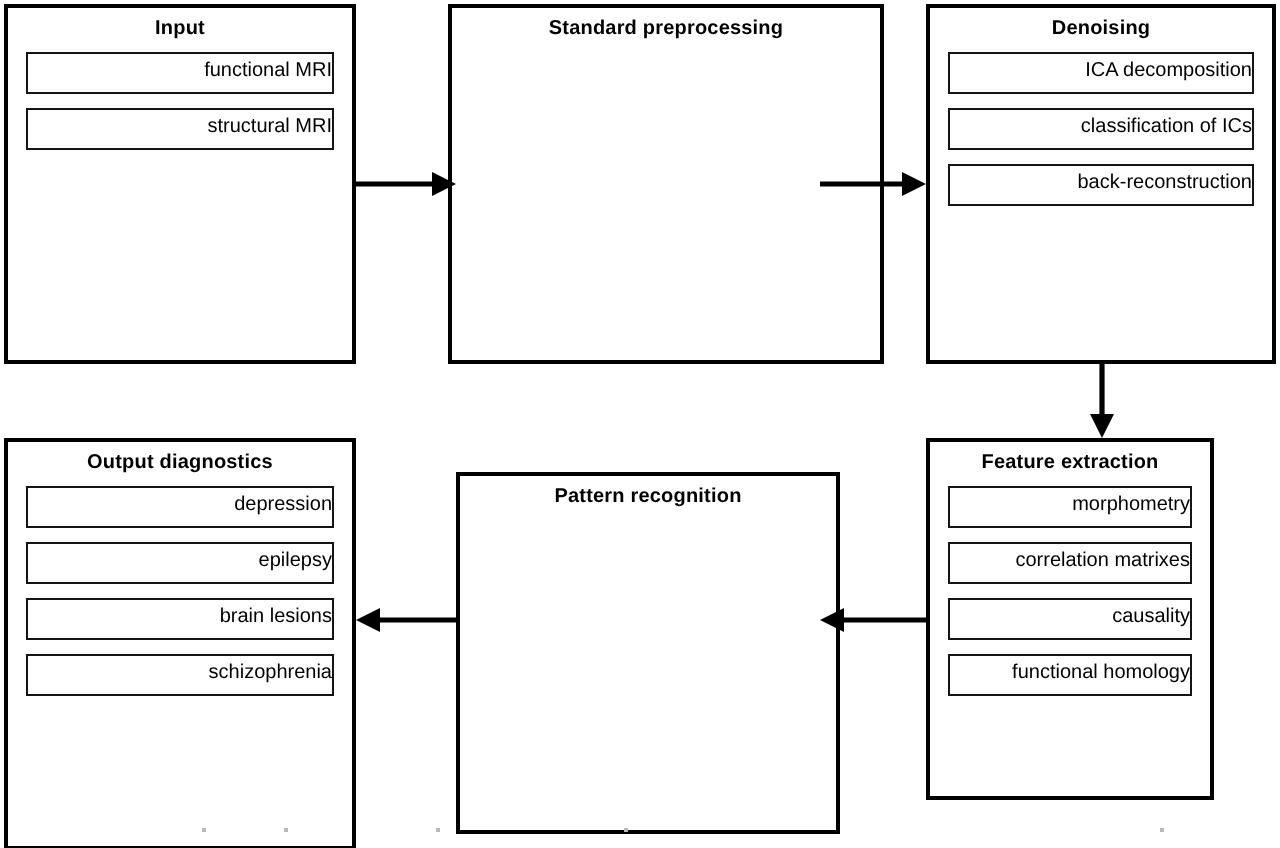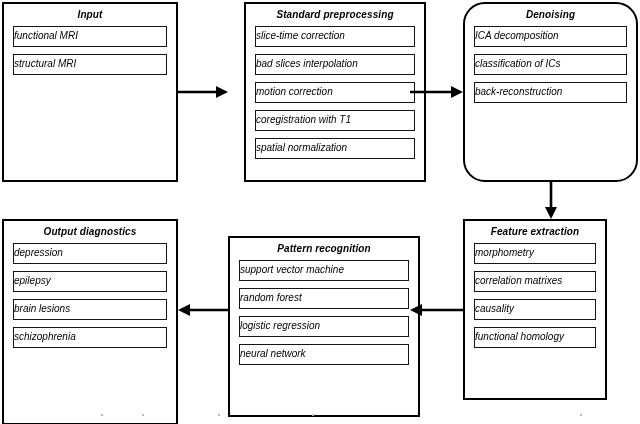--- a/index.html
+++ b/index.html
@@ -12,21 +12,20 @@
     height: 424px;
     font-family: "Liberation Sans", sans-serif;
     -webkit-font-smoothing: antialiased;
   }
   #canvas {
     position: relative;
     width: 640px;
     height: 424px;
     overflow: hidden;
     background: #ffffff;
-    font-style: italic;
   }
 
   
   .panel {
     position: absolute;
     box-sizing: border-box;
     border: 2px solid #000000;
     background: #ffffff;
   }
   .panel-title {
@@ -41,33 +40,33 @@
   .items {
     margin-top: 5px;
     padding: 0 9px;
   }
   .item {
     box-sizing: border-box;
     height: 21px;
     border: 1.3px solid #151515;
     background: #ffffff;
     margin-bottom: 7px;
-    text-align: left;
+    text-align: right;
     font-size: 10px;
     line-height: 18px;
     color: #000000;
     white-space: nowrap;
     overflow: hidden;
   }
   .item:last-child { margin-bottom: 0; }
 
   
   #panel-input            { left: 2px;   top: 2px;   width: 176px; height: 180px; }
-  #panel-preprocessing    { left: 244px; top: 2px;   width: 182px; height: 180px; }
-  #panel-denoising        { left: 463px; top: 2px;   width: 175px; height: 180px; border-radius: 22px; }
+  #panel-preprocessing    { left: 224px; top: 2px;   width: 218px; height: 180px; }
+  #panel-denoising        { left: 463px; top: 2px;   width: 175px; height: 180px; }
   #panel-output           { left: 2px;   top: 219px; width: 176px; height: 206px; }
   #panel-pattern          { left: 228px; top: 236px; width: 192px; height: 181px; }
   #panel-feature          { left: 463px; top: 219px; width: 144px; height: 181px; }
 
   
   #arrow-layer {
     position: absolute;
     left: 0; top: 0;
     width: 640px; height: 424px;
     pointer-events: none;
@@ -89,27 +88,20 @@
   <div class="panel" id="panel-input">
     <div class="panel-title">Input</div>
     <div class="items">
       <div class="item">functional MRI</div>
       <div class="item">structural MRI</div>
     </div>
   </div>
 
   <div class="panel" id="panel-preprocessing">
     <div class="panel-title">Standard preprocessing</div>
-    <div class="items">
-      <div class="item">slice-time correction</div>
-      <div class="item">bad slices interpolation</div>
-      <div class="item">motion correction</div>
-      <div class="item">coregistration with T1</div>
-      <div class="item">spatial normalization</div>
-    </div>
   </div>
 
   <div class="panel" id="panel-denoising">
     <div class="panel-title">Denoising</div>
     <div class="items">
       <div class="item">ICA decomposition</div>
       <div class="item">classification of ICs</div>
       <div class="item">back-reconstruction</div>
     </div>
   </div>
@@ -119,26 +111,20 @@
     <div class="items">
       <div class="item">depression</div>
       <div class="item">epilepsy</div>
       <div class="item">brain lesions</div>
       <div class="item">schizophrenia</div>
     </div>
   </div>
 
   <div class="panel" id="panel-pattern">
     <div class="panel-title">Pattern recognition</div>
-    <div class="items">
-      <div class="item">support vector machine</div>
-      <div class="item">random forest</div>
-      <div class="item">logistic regression</div>
-      <div class="item">neural network</div>
-    </div>
   </div>
 
   <div class="panel" id="panel-feature">
     <div class="panel-title">Feature extraction</div>
     <div class="items">
       <div class="item">morphometry</div>
       <div class="item">correlation matrixes</div>
       <div class="item">causality</div>
       <div class="item">functional homology</div>
     </div>

